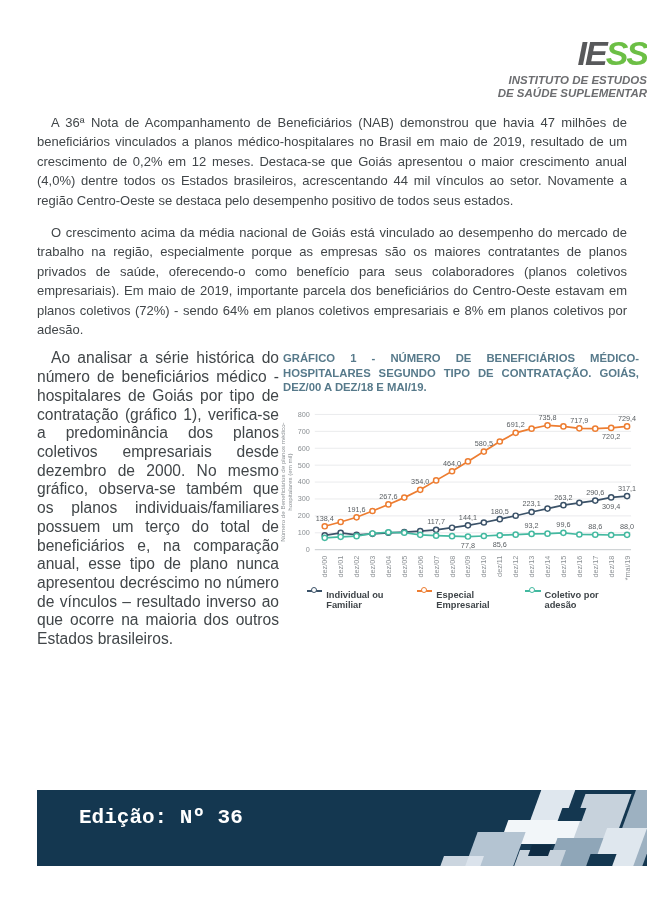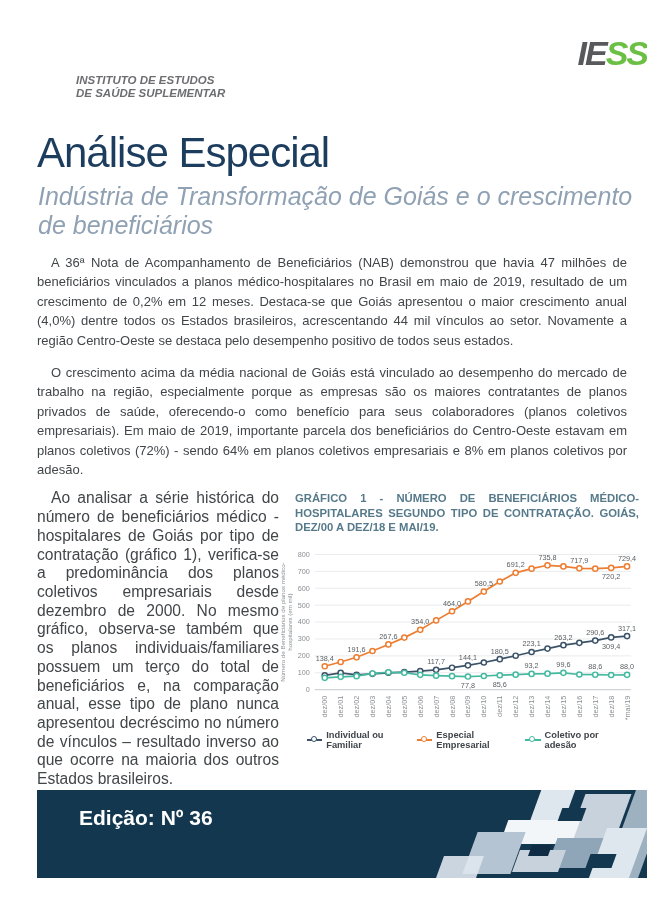--- a/index.html
+++ b/index.html
@@ -3,44 +3,44 @@
 <meta charset="utf-8">
 <style>
   html,body{margin:0;padding:0;background:#fff;}
   .page{position:relative;width:647px;height:915px;background:#ffffff;overflow:hidden;
         font-family:"Liberation Sans","DejaVu Sans",sans-serif;}
   
   .logo{margin:36px 0 0 40px;}
   .logo-word{font-style:italic;font-weight:bold;font-size:34px;letter-spacing:-2px;line-height:34px;text-align:right;}
   .logo-ie{color:#58595b;}
   .logo-ss{color:#6cbf45;}
-  .logo-tag{margin:4px 0 0 36px;font-style:italic;font-weight:bold;font-size:11.5px;line-height:13px;color:#6d6e71;}
+  .logo-tag{margin:4px 0 0 36px;font-style:italic;font-weight:bold;font-size:11.5px;line-height:13px;color:#6d6e71;text-align:right;}
   
   .title-block{margin:30px 37px 0 37px;}
   h1.title{margin:0;font-size:42px;line-height:46px;font-weight:normal;letter-spacing:-1px;color:#1d3d5f;}
   h2.subtitle{margin:6px 0 0 1px;font-size:25px;line-height:29px;font-weight:normal;font-style:italic;color:#8fa1b3;width:600px;}
   
   .body-par{margin:13px 20px 0 37px;width:590px;font-size:13px;line-height:19.4px;color:#414649;
             text-align:justify;text-indent:14px;}
   
   .columns{display:flex;margin:10px 0 0 37px;align-items:flex-start;}
   .col-left{width:242px;margin:0;font-size:15.6px;line-height:18.7px;color:#414649;text-align:justify;text-indent:14px;}
   .col-right{width:360px;margin-left:5px;}
-  .chart-title{font-size:11.3px;line-height:14.2px;font-weight:bold;color:#577a8b;text-align:justify;margin:2px 0 8px 16px;}
+  .chart-title{font-size:11.3px;line-height:14.2px;font-weight:bold;color:#577a8b;text-align:justify;margin:2px 0 8px 4px;}
   .chart-svg{display:block;width:360px;height:184px;}
   .ax{font-size:7.3px;fill:#8a8f93;font-family:"Liberation Sans",sans-serif;}
   .ylab{font-size:6.2px;fill:#8a8f93;font-family:"Liberation Sans",sans-serif;}
   .dlab{font-size:7.3px;fill:#595e62;font-family:"Liberation Sans",sans-serif;}
   .legend{display:flex;justify-content:space-between;padding:4px 10px 0 28px;}
-  .legend-item{display:flex;align-items:center;font-size:9.3px;font-weight:bold;color:#3f4549;}
+  .legend-item{display:flex;font-size:9.3px;font-weight:bold;color:#3f4549;}
   .lline{position:relative;width:16px;height:2px;margin-right:4px;background:#888;}
   .lmark{position:absolute;left:4px;top:-3px;width:6px;height:6px;border-radius:50%;
          background:#fff;border:1.6px solid #888;box-sizing:border-box;}
   
-  .footer{position:absolute;left:37px;top:790px;width:610px;height:88px;background:#143750;overflow:hidden;}
+  .footer{position:absolute;left:37px;top:790px;width:610px;height:76px;background:#143750;overflow:hidden;font-family:Liberation Mono, monospace;}
   .footer-text{position:absolute;left:42px;top:13px;color:#ffffff;font-weight:bold;font-size:21px;line-height:29px;}
   .deco{position:absolute;right:0;top:0;width:235px;height:88px;}
   .deco div{position:absolute;transform:skewX(-20deg);}
   .d1{left:160px;top:4px;width:46px;height:74px;background:#c7d2dc;}
   .d2{left:122px;top:0;width:34px;height:40px;background:#dfe7ee;}
   .d3{left:92px;top:30px;width:72px;height:24px;background:#f2f6f9;}
   .d4{left:58px;top:42px;width:48px;height:42px;background:#b4c4d2;}
   .d5{left:140px;top:48px;width:56px;height:30px;background:#8fa6b8;}
   .d6{left:186px;top:38px;width:40px;height:50px;background:#dfe7ee;}
   .d7{left:104px;top:60px;width:46px;height:22px;background:#c7d2dc;}
@@ -56,24 +56,20 @@
 <div class="page">
 
   <header class="logo">
     <div class="logo-word"><span class="logo-ie">IE</span><span class="logo-ss">SS</span></div>
     <div class="logo-tag">
       <div>INSTITUTO DE ESTUDOS</div>
       <div>DE SAÚDE SUPLEMENTAR</div>
     </div>
   </header>
 
-  <section class="title-block">
-    <h1 class="title">Análise Especial</h1>
-    <h2 class="subtitle">Indústria de Transformação de Goiás e o crescimento de beneficiários</h2>
-  </section>
 
   <p class="body-par">A 36ª Nota de Acompanhamento de Beneficiários (NAB) demonstrou que havia 47 milhões de beneficiários vinculados a planos médico-hospitalares no Brasil em maio de 2019, resultado de um crescimento de 0,2% em 12 meses. Destaca-se que Goiás apresentou o maior crescimento anual (4,0%) dentre todos os Estados brasileiros, acrescentando 44 mil vínculos ao setor. Novamente a região Centro-Oeste se destaca pelo desempenho positivo de todos seus estados.</p>
   <p class="body-par">O crescimento acima da média nacional de Goiás está vinculado ao desempenho do mercado de trabalho na região, especialmente porque as empresas são os maiores contratantes de planos privados de saúde, oferecendo-o como benefício para seus colaboradores (planos coletivos empresariais). Em maio de 2019, importante parcela dos beneficiários do Centro-Oeste estavam em planos coletivos (72%) - sendo 64% em planos coletivos empresariais e 8% em planos coletivos por adesão.</p>
 
   <div class="columns">
     <p class="col-left">Ao analisar a série histórica do número de beneficiários médico -hospitalares de Goiás por tipo de contratação (gráfico 1), verifica-se a predominância dos planos coletivos empresariais desde dezembro de 2000. No mesmo gráfico, observa-se também que os planos individuais/familiares possuem um terço do total de beneficiários e, na comparação anual, esse tipo de plano nunca apresentou decréscimo no número de vínculos – resultado inverso ao que ocorre na maioria dos outros Estados brasileiros.</p>
     <figure class="col-right" style="margin:0">
       <figcaption class="chart-title">GRÁFICO 1 - NÚMERO DE BENEFICIÁRIOS MÉDICO-HOSPITALARES SEGUNDO TIPO DE CONTRATAÇÃO. GOIÁS, DEZ/00 A DEZ/18 E MAI/19.</figcaption>
       <svg class="chart-svg" viewBox="0 0 362 184" xmlns="http://www.w3.org/2000/svg">
           <line x1="36" y1="148" x2="354" y2="148" stroke="#b7bcc0" stroke-width="0.8"></line>

